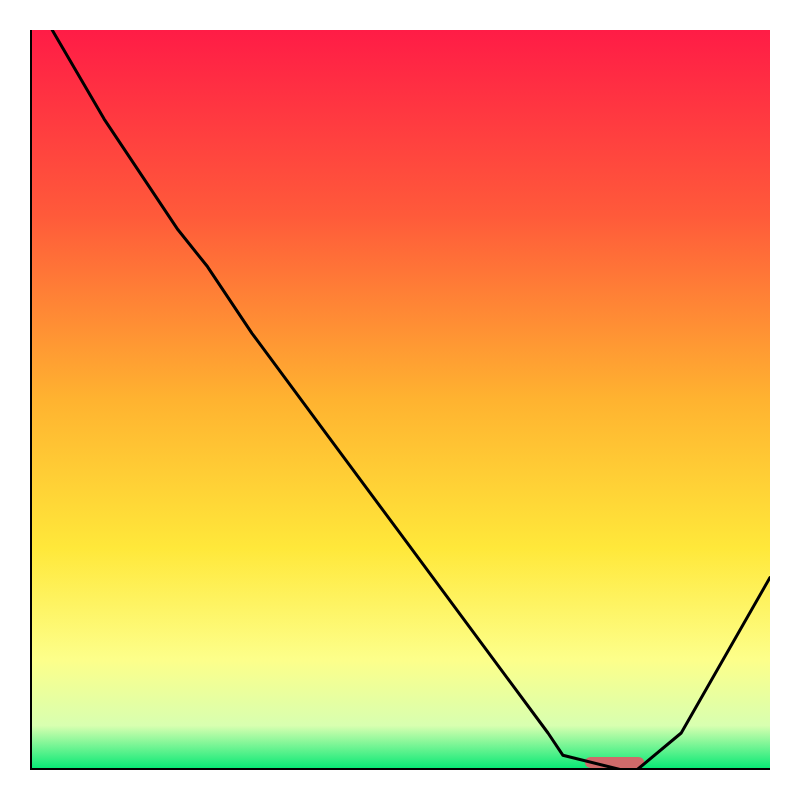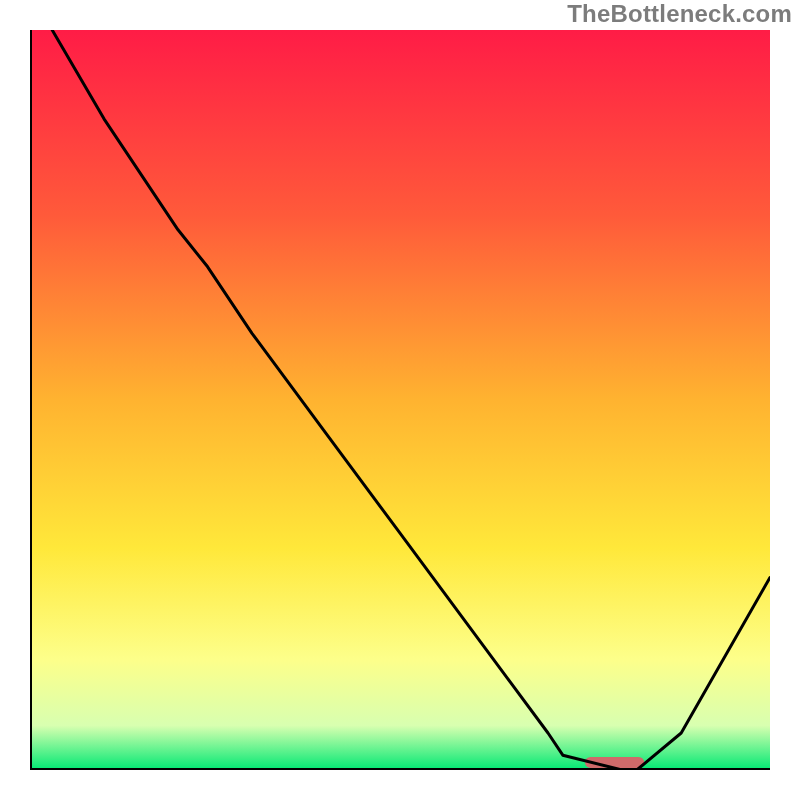--- a/index.html
+++ b/index.html
@@ -31,21 +31,20 @@
     top: 30px;
     width: 740px;
     height: 740px;
   }
   svg { display: block; }
 </style>
 </head>
 <body>
 
 <div class="outer">
-  <div class="credit">TheBottleneck.com</div>
   <div class="plot">
     <svg id="svg" width="740" height="740" viewBox="0 0 740 740">
         <defs>
           <linearGradient id="bg-grad" x1="0" y1="0" x2="0" y2="1">
             <stop offset="0%" stop-color="#ff1c46"></stop>
             <stop offset="25%" stop-color="#ff5a3a"></stop>
             <stop offset="50%" stop-color="#ffb330"></stop>
             <stop offset="70%" stop-color="#ffe83a"></stop>
             <stop offset="85%" stop-color="#fdff8a"></stop>
             <stop offset="94%" stop-color="#d8ffb0"></stop>

